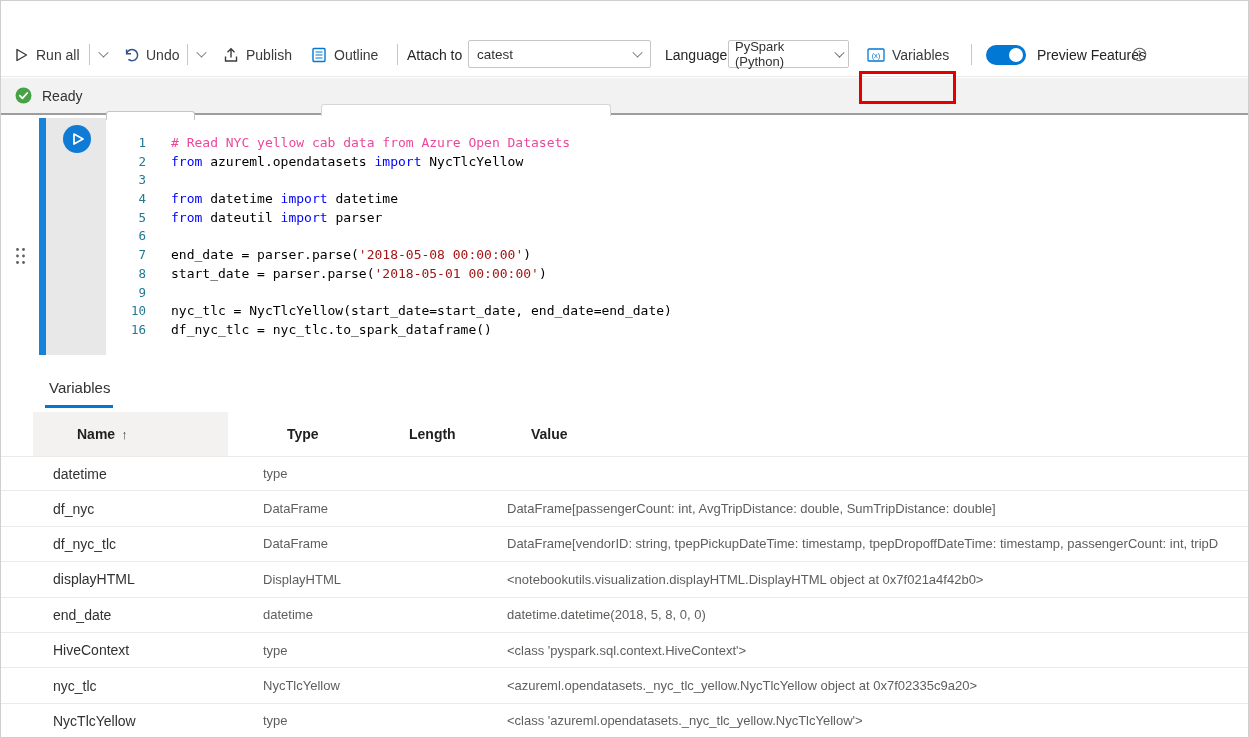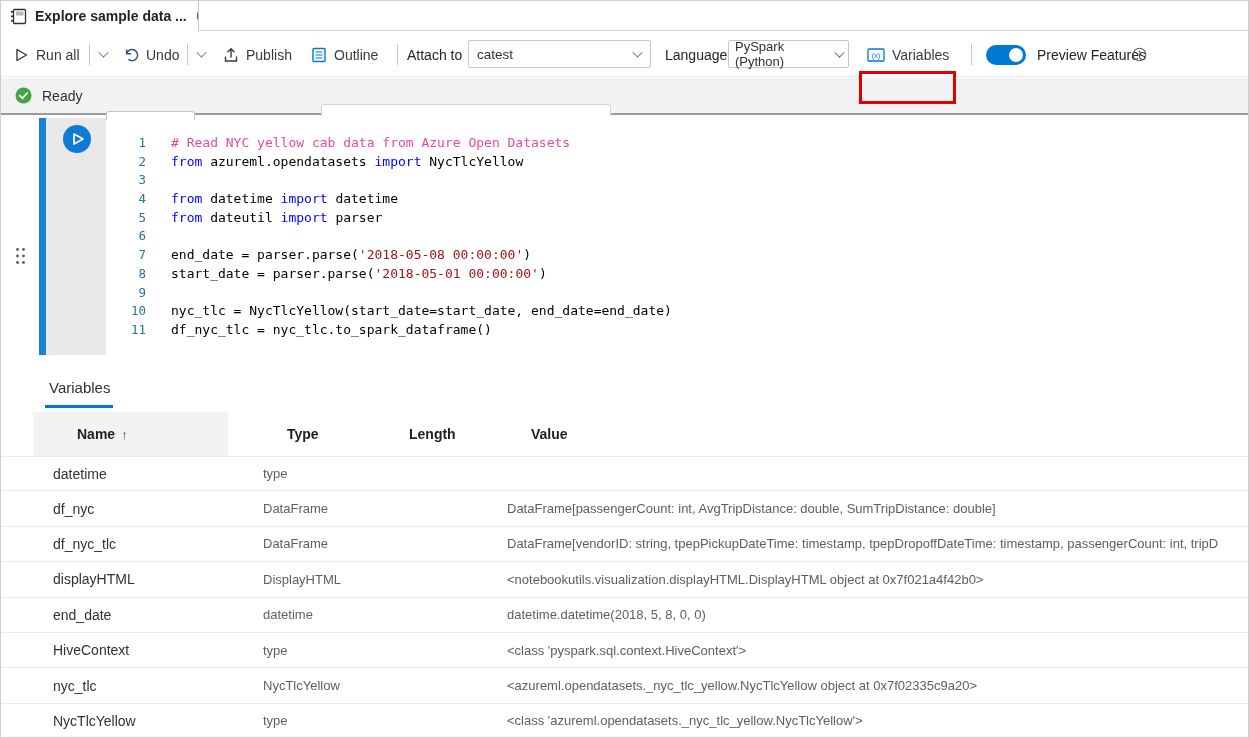--- a/index.html
+++ b/index.html
@@ -86,35 +86,20 @@
   .vtable-body .col-type, .vtable-body .col-value { font-size:13px; color:#605e5c; }
   .vtable-body .vrow:first-child { border-top:1px solid #edebe9; }
 
   svg { display:block; }
 </style>
 </head>
 <body>
 
 <div id="frame">
 
-  <div class="tabbar">
-    <div class="tab">
-      <span>
-        <svg width="17" height="17" viewBox="0 0 17 17">
-          <rect x="3.5" y="1.5" width="12" height="14" rx="1" fill="#ffffff" stroke="#323130" stroke-width="1.3"></rect>
-          <rect x="6" y="3.5" width="7.5" height="4" fill="#b9b7b5"></rect>
-          <rect x="1" y="3" width="2.6" height="1.6" fill="#323130"></rect>
-          <rect x="1" y="7.5" width="2.6" height="1.6" fill="#323130"></rect>
-          <rect x="1" y="12" width="2.6" height="1.6" fill="#323130"></rect>
-        </svg>
-      </span>
-      <span class="tab-title">Explore sample data ...</span>
-      <span class="dirty-dot"></span>
-    </div>
-  </div>
 
   <div class="toolbar">
 
     <div class="tb" style="left:13px;">
       <span>
         <svg width="15" height="16" viewBox="0 0 15 16">
             <path d="M3 2.5 L12.5 8 L3 13.5 Z" fill="none" stroke="#3b3a39" stroke-width="1.4" stroke-linejoin="round"></path>
           </svg>
       </span>
       <span>Run all</span>
@@ -263,21 +248,21 @@
         </div>
         <div class="code-line">
           <span class="line-num">9</span>
           <span class="line-text"></span>
         </div>
         <div class="code-line">
           <span class="line-num">10</span>
           <span class="line-text"><span class="tok-plain">nyc_tlc = NycTlcYellow(start_date=start_date, end_date=end_date)</span></span>
         </div>
         <div class="code-line">
-          <span class="line-num">11</span>
+          <span class="line-num">16</span>
           <span class="line-text"><span class="tok-plain">df_nyc_tlc = nyc_tlc.to_spark_dataframe()</span></span>
         </div>
       </div>
   </div>
 
   <div class="vars-panel">
     <div class="vars-tab-label">Variables</div>
     <div class="vars-underline"></div>
 
     <div class="vtable-head">

